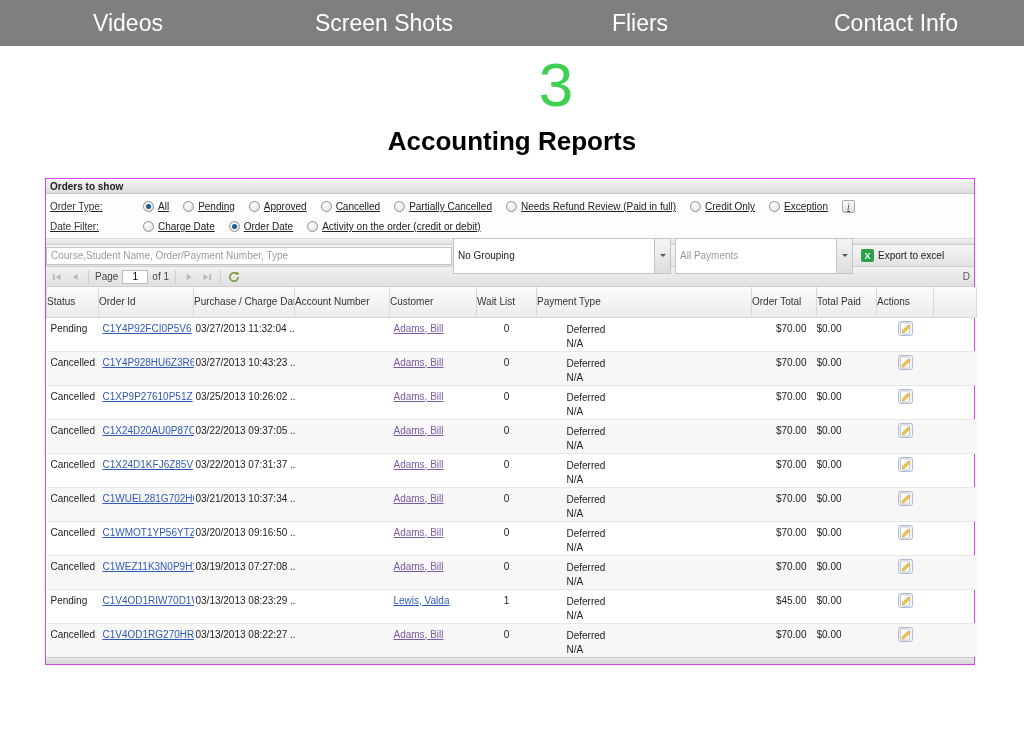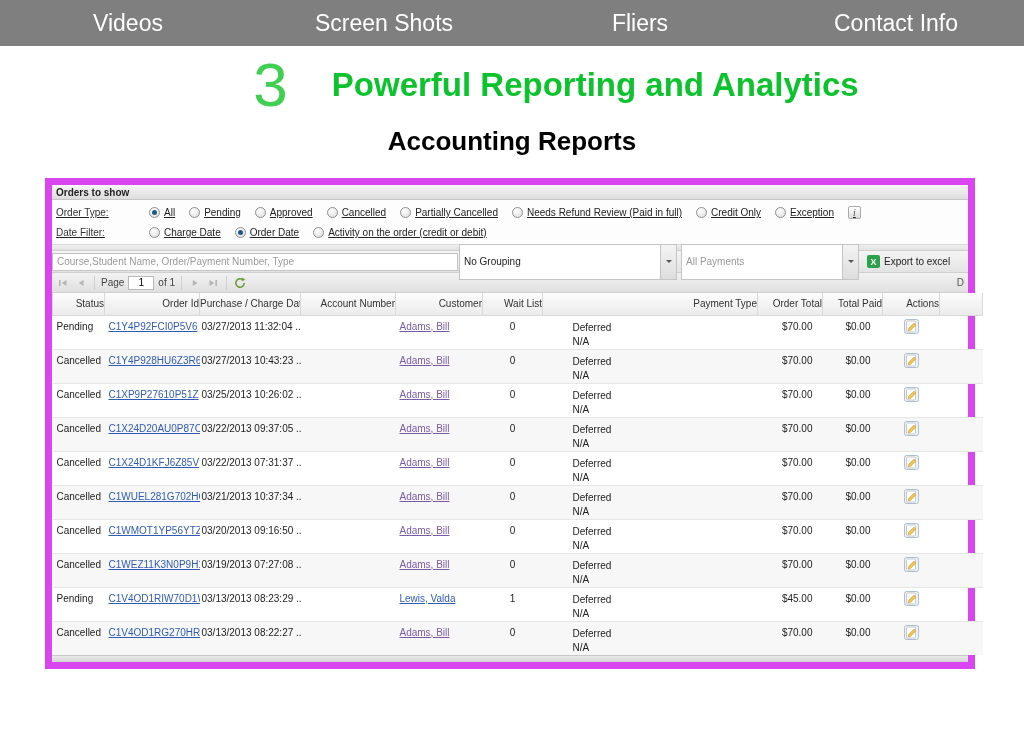--- a/index.html
+++ b/index.html
@@ -10,21 +10,21 @@
   .nav-item { flex:1; text-align:center; line-height:46px; color:#fff; font-size:23px; cursor:pointer; }
 
   
   .hero { position:absolute; top:54px; left:0; width:1024px; text-align:center; }
   .hero-row { display:flex; justify-content:center; align-items:center; gap:44px; transform:translateX(44px); }
   .hero-number { font-size:62px; line-height:62px; color:#3fd052; font-weight:400; }
   .hero-title { font-size:33px; color:#0cc32e; font-weight:bold; }
   .hero-subtitle { margin-top:10px; font-size:26px; color:#000; font-weight:bold; }
 
   
-  .shot { position:absolute; left:45px; top:178px; width:930px; border:7px solid #d946ef; background:#fff; font-size:10px; color:#222; }
+  .shot { position:absolute; left:45px; top:178px; width:930px; border:1px solid #d946ef; background:#fff; font-size:10px; color:#222; }
 
   .panel-hdr { height:15px; background:linear-gradient(#f7f7f7,#dcdcdc); border-bottom:1px solid #c6c6c6; font-weight:bold; color:#222; padding:2px 4px; }
 
   .filters { background:#fdfdfd; padding:6px 0 4px 4px; }
   .frow { display:flex; align-items:center; margin-bottom:8px;text-decoration:underline; }
   .frow:last-child { margin-bottom:2px; }
   .flabel { width:80px; color:#333; flex:none; }
   .opts { display:flex; align-items:center; flex-wrap:nowrap; }
   .opt { display:flex; align-items:center; gap:4px; margin-right:14px; color:#222; cursor:pointer; white-space:nowrap; }
   .radio { width:11px; height:11px; flex:none; border-radius:50%; border:1px solid #8f8f8f; background:radial-gradient(circle at 35% 30%, #fff, #dcdcdc); display:flex; align-items:center; justify-content:center; }
@@ -49,54 +49,53 @@
   .export-btn { display:flex; align-items:center; gap:4px; margin-left:8px; color:#222; cursor:pointer; white-space:nowrap; }
   .excel-icon { width:13px; height:13px; background:#2ba14a; border-radius:2px; color:#fff; font-size:9px; font-weight:bold; display:flex; align-items:center; justify-content:center; }
 
   .pager { height:20px; background:linear-gradient(#f2f2f2,#e0e0e0); border-bottom:1px solid #cfcfcf; display:flex; align-items:center; gap:4px; padding-left:4px; color:#444; }
   .pbtn { width:14px; height:14px; display:flex; align-items:center; justify-content:center; cursor:pointer; }
   .vsep { width:1px; height:14px; background:#cfcfcf; margin:0 2px; }
   .page-input { width:26px; height:14px; border:1px solid #b9b9b9; font-size:10px; text-align:center; font-family:"Liberation Sans",sans-serif; }
   .pager-right { margin-left:auto; margin-right:4px; color:#555; }
 
   table.grid { width:930px; table-layout:fixed; border-collapse:collapse; }
-  .grid th { height:22px; background:linear-gradient(#fcfcfc,#ebebeb); border:1px solid #d9d9d9; border-top:none; font-weight:normal; color:#333; font-size:10px; text-align:right; cursor:pointer; overflow:hidden; white-space:nowrap; }
+  .grid th { height:30px; background:linear-gradient(#fcfcfc,#ebebeb); border:1px solid #d9d9d9; border-top:none; font-weight:normal; color:#333; font-size:10px; text-align:left; cursor:pointer; overflow:hidden; white-space:nowrap; }
   .grid td { height:34px; vertical-align:top; padding-top:5px; font-size:10px; color:#222; overflow:hidden; white-space:nowrap; }
   .grid tr.row { border-top:1px solid #e6e6e6; }
   .grid tr.row:nth-child(even) { background:#f7f7f7; }
   td.c-status { padding-left:4px; }
   td.c-oid { padding-left:4px; }
   td.c-date { padding-left:2px; }
   td.c-cust { padding-left:4px; }
   td.c-wait { text-align:center; }
   td.c-ptype { padding-left:30px; }
   td.c-ptype div { line-height:14px; }
   td.c-total { text-align:right; padding-right:10px; }
-  td.c-paid { text-align:right; padding-right:12px; }
+  td.c-paid { text-align:left; padding-right:12px; }
   td.c-act { text-align:center; padding-top:3px; }
   a.glink { color:#2f5bb7; text-decoration:underline; cursor:pointer; }
   a.glink.visited { color:#7b5aa6; }
   .edit-ico { display:inline-block; cursor:pointer; }
 
   .hscroll { height:7px; background:linear-gradient(#e9e9e9,#d4d4d4); border-top:1px solid #c9c9c9; }
 </style>
 </head>
 <body>
 
 <div class="navbar" id="navbar">
     <div class="nav-item">Videos</div>
     <div class="nav-item">Screen Shots</div>
     <div class="nav-item">Fliers</div>
     <div class="nav-item">Contact Info</div>
   </div>
 
 <div class="hero">
   <div class="hero-row">
     <div class="hero-number">3</div>
-    <div class="hero-title">Powerful Reporting and Analytics</div>
   </div>
   <div class="hero-subtitle">Accounting Reports</div>
 </div>
 
 <div class="shot">
 
   <div class="panel-hdr">Orders to show</div>
 
   <div class="filters">
     <div class="frow">

